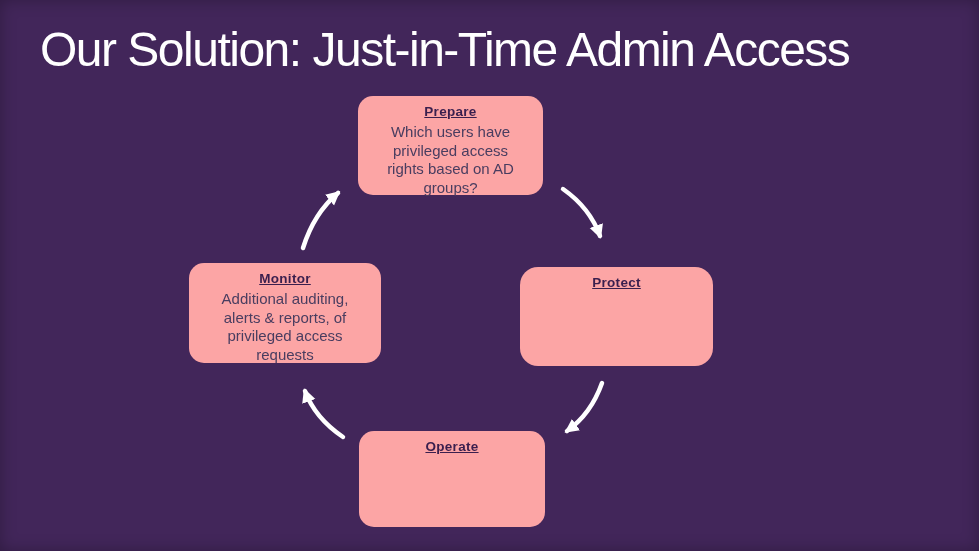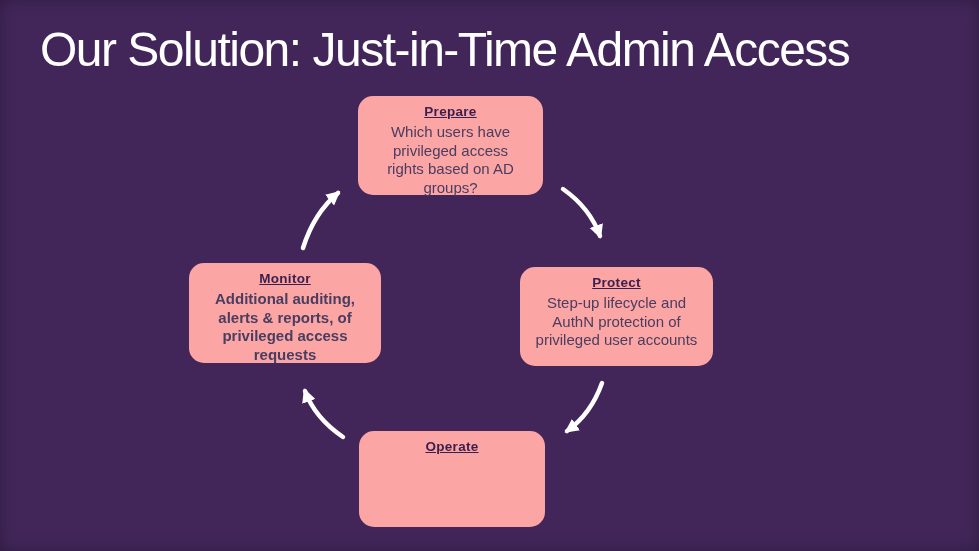--- a/index.html
+++ b/index.html
@@ -61,24 +61,24 @@
     margin-bottom: 4px;
     letter-spacing: 0.3px;
   }
   .node-body {
     color: #493d60;
     font-size: 15px;
     line-height: 1.24;
   }
   .node-prepare { left: 358px; top: 96px;  width: 185px; height: 99px; }
   .node-monitor { left: 189px; top: 263px; width: 192px; height: 100px; }
-  .node-protect { left: 520px; top: 267px; width: 193px; height: 99px; }
+  .node-protect { left: 520px; top: 267px; width: 193px; height: 99px; border-radius: 18px; }
   .node-operate { left: 359px; top: 431px; width: 186px; height: 96px; gap: 16px; }
   .node-prepare .node-body { max-width: 138px; }
-  .node-monitor .node-body { max-width: 140px; font-weight: bold; }
+  .node-monitor .node-body { max-width: 140px; }
   .node-protect .node-body { max-width: 176px; }
   .node-operate .node-body { max-width: 156px; }
 </style>
 </head>
 <body>
 
 <div class="slide">
 
   <h1 class="slide-title">Our Solution: Just-in-Time Admin Access</h1>
 
@@ -99,20 +99,19 @@
     <div class="node-body">Which users have privileged access rights based on AD groups?</div>
   </div>
 
   <div class="node node-monitor">
     <div class="node-title">Monitor</div>
     <div class="node-body">Additional auditing, alerts &amp; reports, of privileged access requests</div>
   </div>
 
   <div class="node node-protect">
     <div class="node-title">Protect</div>
-    <div class="node-body">Step-up lifecycle and AuthN protection of privileged user accounts</div>
   </div>
 
   <div class="node node-operate">
     <div class="node-title">Operate</div>
   </div>
 
 </div>
 
 </body></html>

